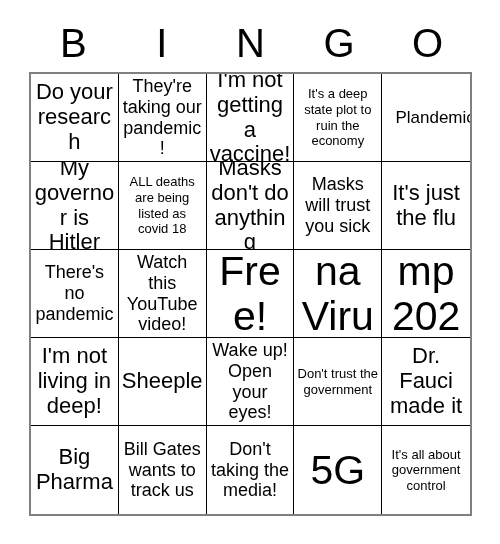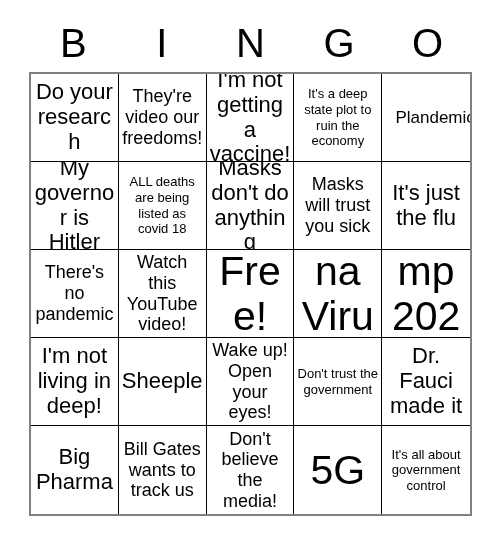--- a/index.html
+++ b/index.html
@@ -99,21 +99,21 @@
     <div class="hdr-letter">N</div>
     <div class="hdr-letter">G</div>
     <div class="hdr-letter">O</div>
   </div>
 
   <div id="bingo-grid">
       <div class="cell row1 col1" data-size="lg">
         <span class="cell-text">Do your research</span>
       </div>
       <div class="cell row1 col2" data-size="md">
-        <span class="cell-text">They're video our freedoms!</span>
+        <span class="cell-text">They're taking our pandemic!</span>
       </div>
       <div class="cell row1 col3" data-size="lg">
         <span class="cell-text">I'm not getting a vaccine!</span>
       </div>
       <div class="cell row1 col4" data-size="xs">
         <span class="cell-text">It's a deep state plot to ruin the economy</span>
       </div>
       <div class="cell row1 col5" data-size="sm">
         <span class="cell-text">Plandemic</span>
       </div>
@@ -162,21 +162,21 @@
       <div class="cell row4 col5" data-size="lg">
         <span class="cell-text">Dr. Fauci made it</span>
       </div>
       <div class="cell row5 col1" data-size="lg">
         <span class="cell-text">Big Pharma</span>
       </div>
       <div class="cell row5 col2" data-size="md">
         <span class="cell-text">Bill Gates wants to track us</span>
       </div>
       <div class="cell row5 col3" data-size="md">
-        <span class="cell-text">Don't believe the media!</span>
+        <span class="cell-text">Don't taking the media!</span>
       </div>
       <div class="cell row5 col4" data-size="xl">
         <span class="cell-text">5G</span>
       </div>
       <div class="cell row5 col5" data-size="xs">
         <span class="cell-text">It's all about government control</span>
       </div>
     </div>
 
 </div>

